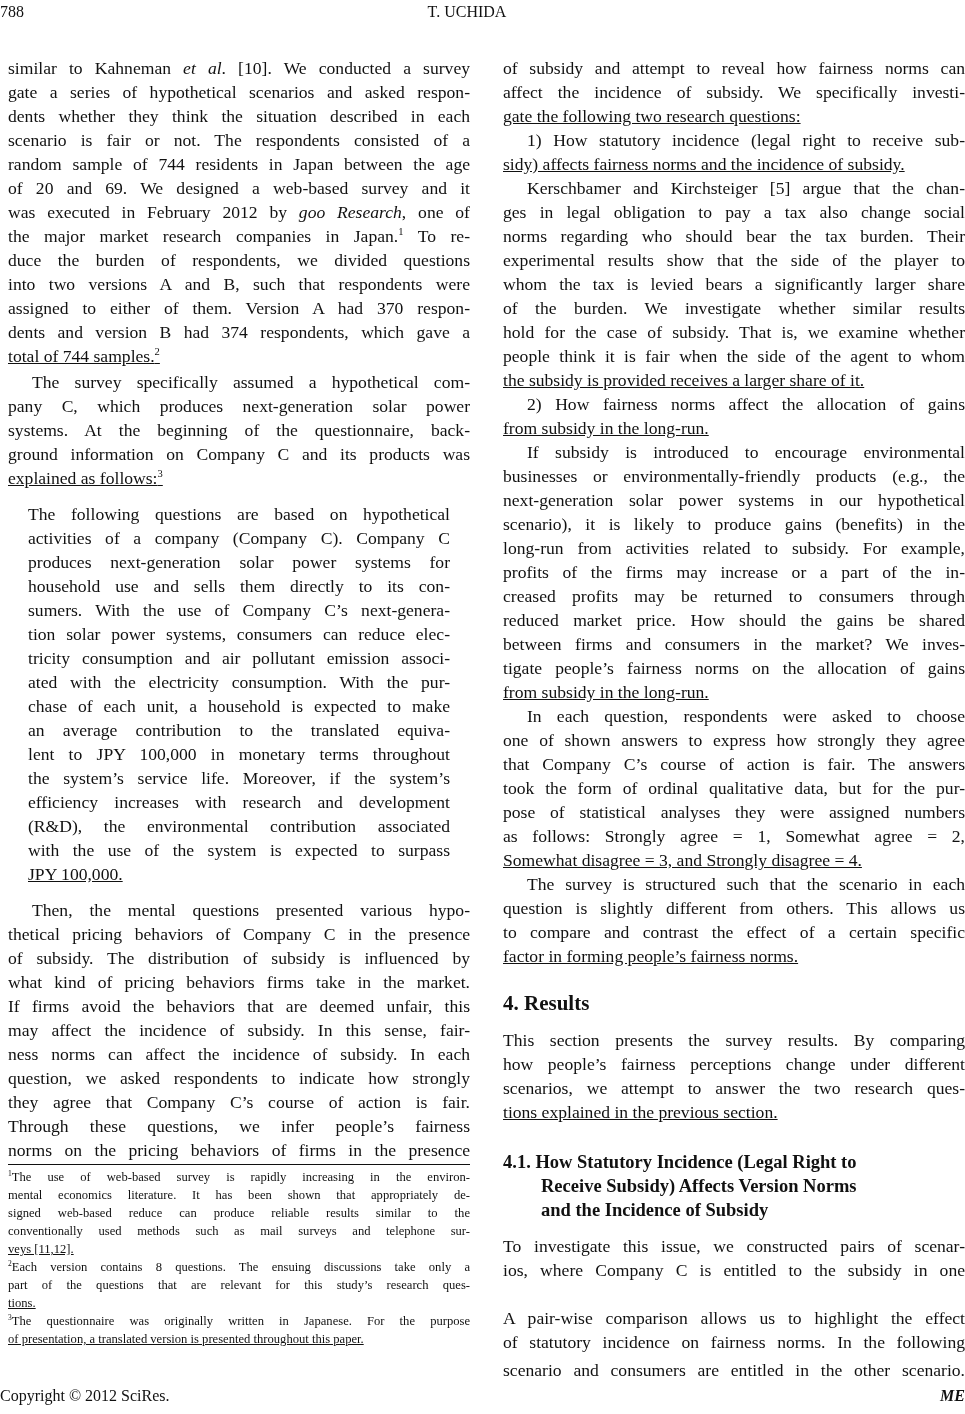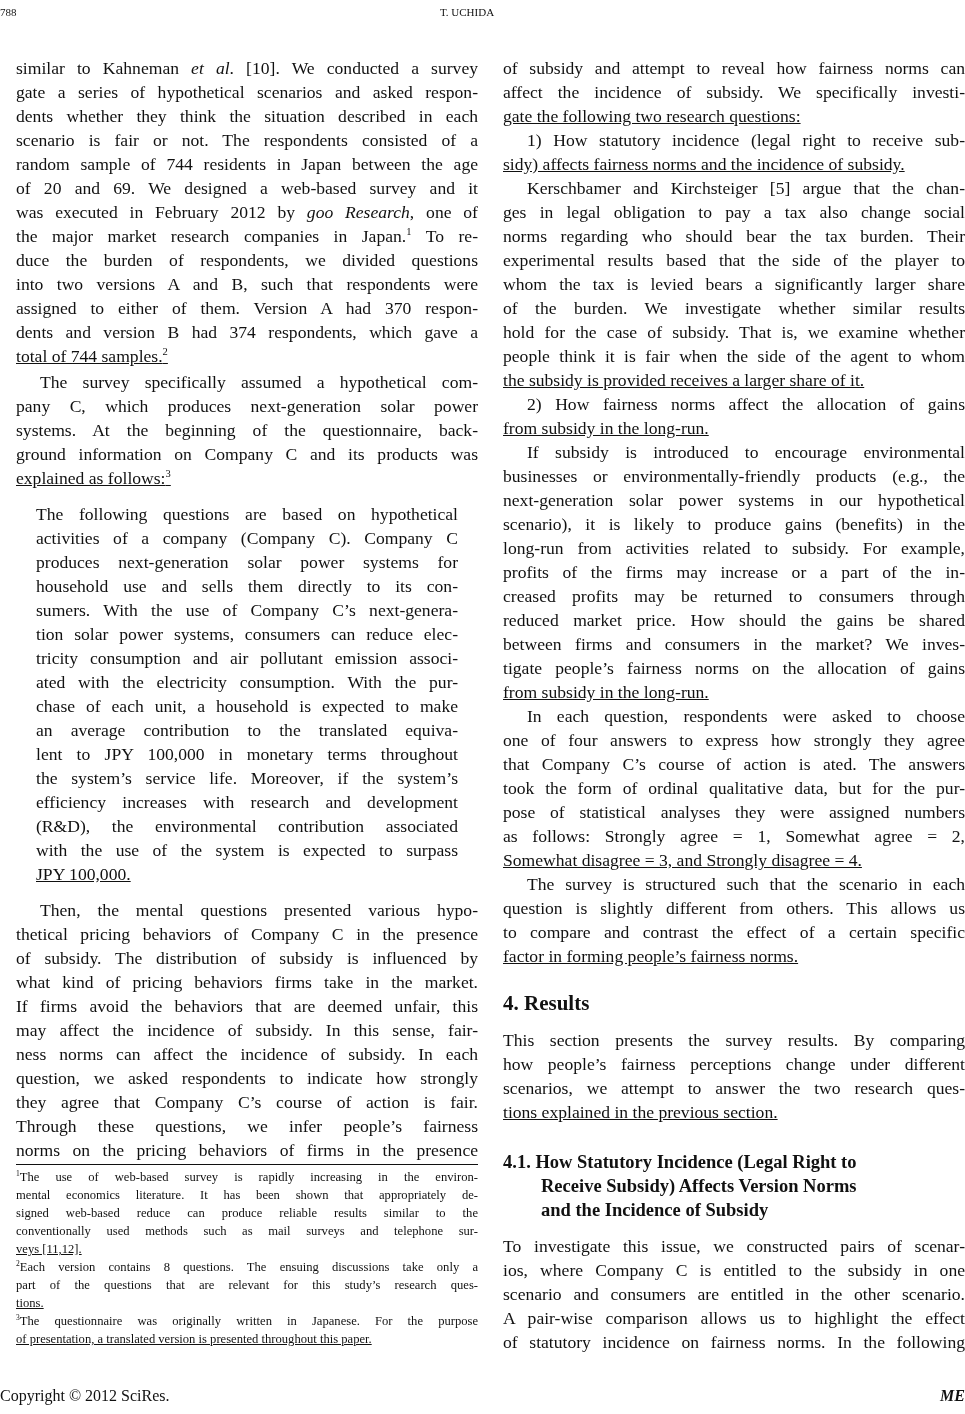--- a/index.html
+++ b/index.html
@@ -1,22 +1,22 @@
 <!DOCTYPE html>
 <html><head>
 <meta charset="utf-8">
 <style>
   html, body { margin: 0; padding: 0; background: #ffffff; }
   body { width: 965px; height: 1414px; position: relative; overflow: hidden;
          font-family: "Liberation Serif", "DejaVu Serif", serif; color: #111; }
-  .hdr { position: absolute; top: 2px; font-size: 11px; line-height: 20px; }
+  .hdr { position: absolute; top: 2px; font-size: 16px; line-height: 20px; }
   .pageno { left: 0; }
   .running { left: 0; width: 858px; text-align: center; margin-left: 38px; }
   .col { position: absolute; }
-  .col.left { left: 16px; width: 462px; }
+  .col.left { left: 8px; width: 462px; }
   .col.right { left: 503px; width: 462px; }
   .ln { position: absolute; left: 0; right: 0; height: 24px; font-size: 17.6px; line-height: 24px;
         white-space: nowrap; text-align: justify; text-align-last: justify; }
   .ln.last { text-align-last: left; text-decoration: underline; }
   .ln.ind { left: 24px; }
   .quote .ln { left: 20px; right: 20px; }
   .fn .ln { font-size: 12.6px; line-height: 18px; height: 18px; }
   sup { font-size: 0.6em; line-height: 0; vertical-align: super; }
   .rule { position: absolute; left: 0; width: 462px; border-top: 1.5px solid #111; }
   .h2 { position: absolute; font-weight: bold; font-size: 21px; line-height: 26px; }
@@ -113,21 +113,21 @@
     <div class="ln last" style="top:104px">gate the following two research questions:</div>
   </div>
   <div>
     <div class="ln ind" style="top:128px">1) How statutory incidence (legal right to receive sub-</div>
     <div class="ln last" style="top:152px">sidy) affects fairness norms and the incidence of subsidy.</div>
   </div>
   <div>
     <div class="ln ind" style="top:176px">Kerschbamer and Kirchsteiger [5] argue that the chan-</div>
     <div class="ln" style="top:200px">ges in legal obligation to pay a tax also change social</div>
     <div class="ln" style="top:224px">norms regarding who should bear the tax burden. Their</div>
-    <div class="ln" style="top:248px">experimental results based that the side of the player to</div>
+    <div class="ln" style="top:248px">experimental results show that the side of the player to</div>
     <div class="ln" style="top:272px">whom the tax is levied bears a significantly larger share</div>
     <div class="ln" style="top:296px">of the burden. We investigate whether similar results</div>
     <div class="ln" style="top:320px">hold for the case of subsidy. That is, we examine whether</div>
     <div class="ln" style="top:344px">people think it is fair when the side of the agent to whom</div>
     <div class="ln last" style="top:368px">the subsidy is provided receives a larger share of it.</div>
   </div>
   <div>
     <div class="ln ind" style="top:392px">2) How fairness norms affect the allocation of gains</div>
     <div class="ln last" style="top:416px">from subsidy in the long-run.</div>
   </div>
@@ -139,22 +139,22 @@
     <div class="ln" style="top:536px">long-run from activities related to subsidy. For example,</div>
     <div class="ln" style="top:560px">profits of the firms may increase or a part of the in-</div>
     <div class="ln" style="top:584px">creased profits may be returned to consumers through</div>
     <div class="ln" style="top:608px">reduced market price. How should the gains be shared</div>
     <div class="ln" style="top:632px">between firms and consumers in the market? We inves-</div>
     <div class="ln" style="top:656px">tigate people’s fairness norms on the allocation of gains</div>
     <div class="ln last" style="top:680px">from subsidy in the long-run.</div>
   </div>
   <div>
     <div class="ln ind" style="top:704px">In each question, respondents were asked to choose</div>
-    <div class="ln" style="top:728px">one of four answers to express how strongly they agree</div>
-    <div class="ln" style="top:752px">that Company C’s course of action is ated. The answers</div>
+    <div class="ln" style="top:728px">one of shown answers to express how strongly they agree</div>
+    <div class="ln" style="top:752px">that Company C’s course of action is fair. The answers</div>
     <div class="ln" style="top:776px">took the form of ordinal qualitative data, but for the pur-</div>
     <div class="ln" style="top:800px">pose of statistical analyses they were assigned numbers</div>
     <div class="ln" style="top:824px">as follows: Strongly agree = 1, Somewhat agree = 2,</div>
     <div class="ln last" style="top:848px">Somewhat disagree = 3, and Strongly disagree = 4.</div>
   </div>
   <div>
     <div class="ln ind" style="top:872px">The survey is structured such that the scenario in each</div>
     <div class="ln" style="top:896px">question is slightly different from others. This allows us</div>
     <div class="ln" style="top:920px">to compare and contrast the effect of a certain specific</div>
     <div class="ln last" style="top:944px">factor in forming people’s fairness norms.</div>
@@ -171,20 +171,20 @@
 
   <div>
     <div class="h3" style="top:1150px;left:0">4.1. How Statutory Incidence (Legal Right to</div>
     <div class="h3" style="top:1174px;left:38px">Receive Subsidy) Affects Version Norms</div>
     <div class="h3" style="top:1198px;left:38px">and the Incidence of Subsidy</div>
   </div>
 
   <div>
     <div class="ln" style="top:1234px">To investigate this issue, we constructed pairs of scenar-</div>
     <div class="ln" style="top:1258px">ios, where Company C is entitled to the subsidy in one</div>
-    <div class="ln" style="top:1282px">scenario and consumers are entitled in the other scenario.</div>
+    <div class="ln" style="top:1358px">scenario and consumers are entitled in the other scenario.</div>
     <div class="ln" style="top:1306px">A pair-wise comparison allows us to highlight the effect</div>
     <div class="ln" style="top:1330px">of statutory incidence on fairness norms. In the following</div>
   </div>
 </div>
 
 <div class="foot copyright">Copyright © 2012 SciRes.</div>
 <div class="foot journal">ME</div>
 
 </body></html>

